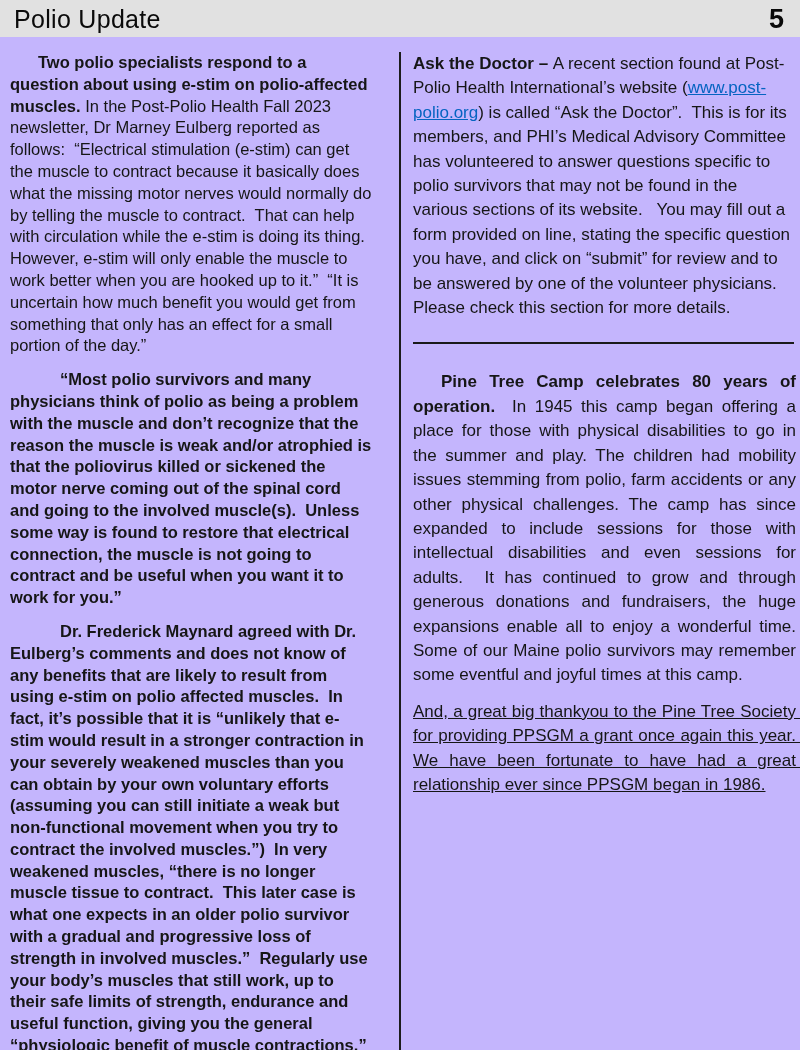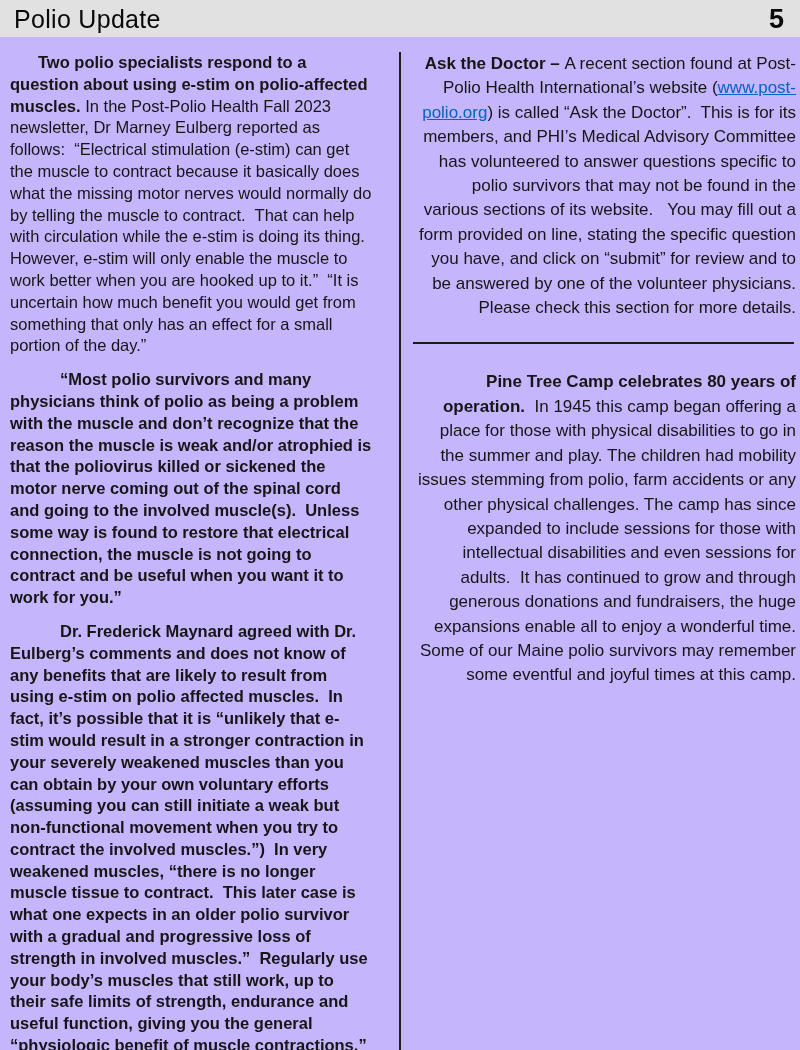--- a/index.html
+++ b/index.html
@@ -52,21 +52,20 @@
     white-space:pre-wrap;
     margin-bottom:12px;
   }
   .col-left .para{
     font-size:16.5px;
     line-height:21.8px;
   }
   .col-right .para{
     font-size:17px;
     line-height:24.4px;
-    text-align:right;
   }
   .indent-sm{text-indent:28px;}
   .indent-lg{text-indent:50px;font-weight:bold;}
   .justified{text-align:justify;}
   .underlined{text-decoration:underline;}
   .link{
     color:var(--link);
     text-decoration:underline;
     cursor:pointer;
   }
@@ -100,16 +99,17 @@
     <div class="divider"></div>
 
     <section class="col col-right">
       <p class="para"><b>Ask the Doctor – </b><span>A recent section found at Post-Polio Health International’s website (</span><a class="link" href="#">www.post-polio.org</a><span>) is called “Ask the Doctor”.  This is for its members, and PHI’s Medical Advisory Committee has volunteered to answer questions specific to polio survivors that may not be found in the various sections of its website.   You may fill out a form provided on line, stating the specific question you have, and click on “submit” for review and to be answered by one of the volunteer physicians. Please check this section for more details.</span></p>
 
       <hr class="rule">
 
       <p class="para justified indent-sm"><b>Pine Tree Camp celebrates 80 years of operation.</b><span>  In 1945 this camp began offering a place for those with physical disabilities to go in the summer and play. The children had mobility issues stemming from polio, farm accidents or any other physical challenges. The camp has since expanded to include sessions for those with intellectual disabilities and even sessions for adults.  It has continued to grow and through generous donations and fundraisers, the huge expansions enable all to enjoy a wonderful time.  Some of our Maine polio survivors may remember some eventful and joyful times at this camp.</span></p>
 
 
+      <p class="para justified underlined"><span>And, a great big thankyou to the Pine Tree Society for providing PPSGM a grant once again this year.  We have been fortunate to have had a great relationship ever since PPSGM began in 1986.</span></p>
     </section>
 
   </main>
 </div>
 
 </body></html>

